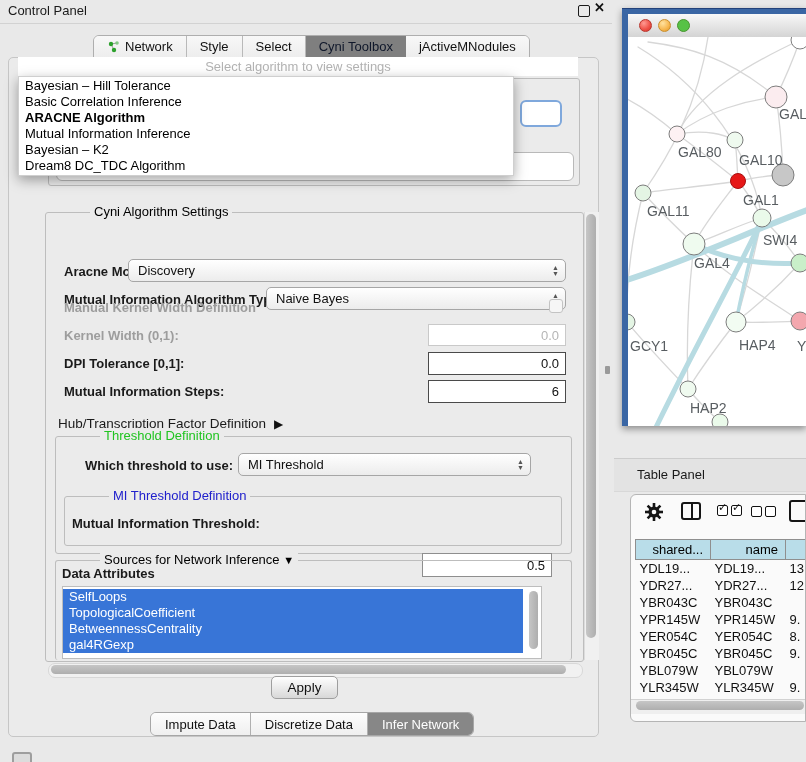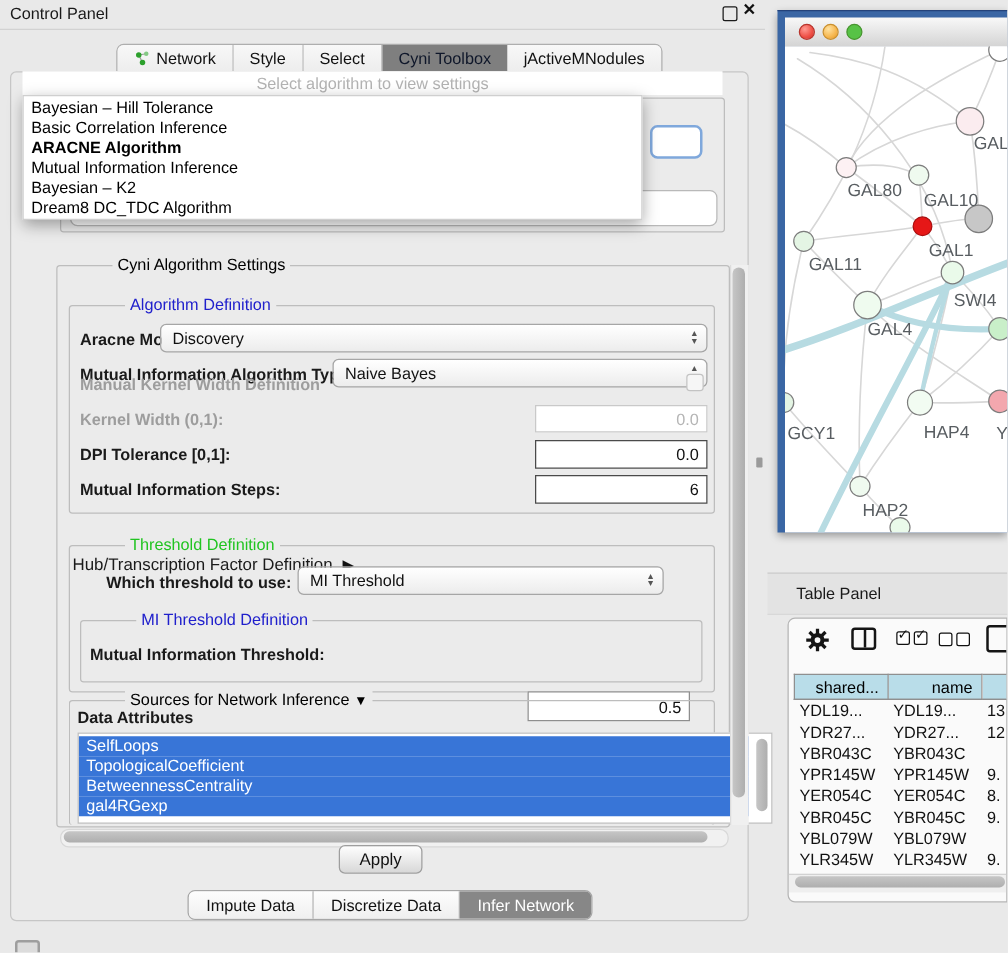--- a/index.html
+++ b/index.html
@@ -94,23 +94,20 @@
       <div class="popup-item" style="font-weight: bold;">ARACNE Algorithm</div>
       <div class="popup-item">Mutual Information Inference</div>
       <div class="popup-item">Bayesian – K2</div>
       <div class="popup-item">Dream8 DC_TDC Algorithm</div>
     </div>
 
   <div class="group" style="left:45px;top:212px;width:537px;height:448px;">
     <span class="legend">Cyni Algorithm Settings</span>
   </div>
 
-  <div class="group" style="left:55px;top:244px;width:515px;height:165px;">
-    <span class="legend" style="color:#2020cc;">Algorithm Definition</span>
-  </div>
   <span class="abs lbl b" style="left:64px;top:264px;">Aracne Mode:</span>
   <div class="combo" style="left:128px;top:259px;width:438px;height:23px;">
     <span>Discovery</span>
     <span class="arr">▲<br>▼</span>
   </div>
   <span class="abs lbl b" style="left:64px;top:292px;">Mutual Information Algorithm Type:</span>
   <div class="combo" style="left:266px;top:287px;width:300px;height:23px;">
     <span>Naive Bayes</span>
     <span class="arr">▲<br>▼</span>
   </div>
@@ -122,21 +119,21 @@
   </div>
   <span class="abs lbl b" style="left:64px;top:356px;">DPI Tolerance [0,1]:</span>
   <div class="field fstrong" style="left:428px;top:352px;width:138px;height:23px;">
     <span>0.0</span>
   </div>
   <span class="abs lbl b" style="left:64px;top:384px;">Mutual Information Steps:</span>
   <div class="field fstrong" style="left:428px;top:380px;width:138px;height:23px;">
     <span>6</span>
   </div>
 
-  <div class="abs" style="left:58px;top:416px;display:flex;align-items:center;gap:8px;margin-top:28px;">
+  <div class="abs" style="left:58px;top:416px;display:flex;align-items:center;gap:8px;">
     <span class="lbl b" style="font-weight:normal;font-size:13.5px;">Hub/Transcription Factor Definition</span>
     <span style="font-size:12px;color:#111;">▶</span>
   </div>
 
   <div class="group" style="left:55px;top:436px;width:515px;height:116px;">
     <span class="legend" style="color:#21c421;">Threshold Definition</span>
   </div>
   <span class="abs lbl b" style="left:85px;top:458px;">Which threshold to use:</span>
   <div class="combo" style="left:238px;top:453px;width:293px;height:23px;align-items:center;">
     <span>MI Threshold</span>
@@ -150,21 +147,21 @@
     <span>0.5</span>
   </div>
 
   <div class="group" style="left:55px;top:560px;width:515px;height:99px;border-bottom:none;">
     <span class="legend">
       <span>Sources for Network Inference</span>
       <span style="font-size:11px;">▼</span>
     </span>
   </div>
   <span class="abs lbl b" style="left:62px;top:566px;">Data Attributes</span>
-  <div class="abs" style="left:62px;top:586px;width:556px;height:73px;background:#fff;border:1px solid #bdbdbd;box-sizing:border-box;overflow:hidden;">
+  <div class="abs" style="left:62px;top:586px;width:480px;height:73px;background:#fff;border:1px solid #bdbdbd;box-sizing:border-box;overflow:hidden;">
     <div id="attr-list" style="position:absolute;left:0;top:2px;right:18px;">
         <div class="attr-item" style="background: rgb(56, 117, 215);">SelfLoops</div>
         <div class="attr-item" style="background: rgb(56, 117, 215);">TopologicalCoefficient</div>
         <div class="attr-item" style="background: rgb(56, 117, 215);">BetweennessCentrality</div>
         <div class="attr-item" style="background: rgb(56, 117, 215);">gal4RGexp</div>
       </div>
     <div class="scroll-thumb" style="right:3px;top:4px;width:9px;height:58px;"></div>
   </div>
 
   <div class="scroll-track" style="left:584px;top:212px;width:14px;height:448px;border-radius:0;border:none;border-left:1px solid #dcdcdc;background:#f0f0f0;"></div>

